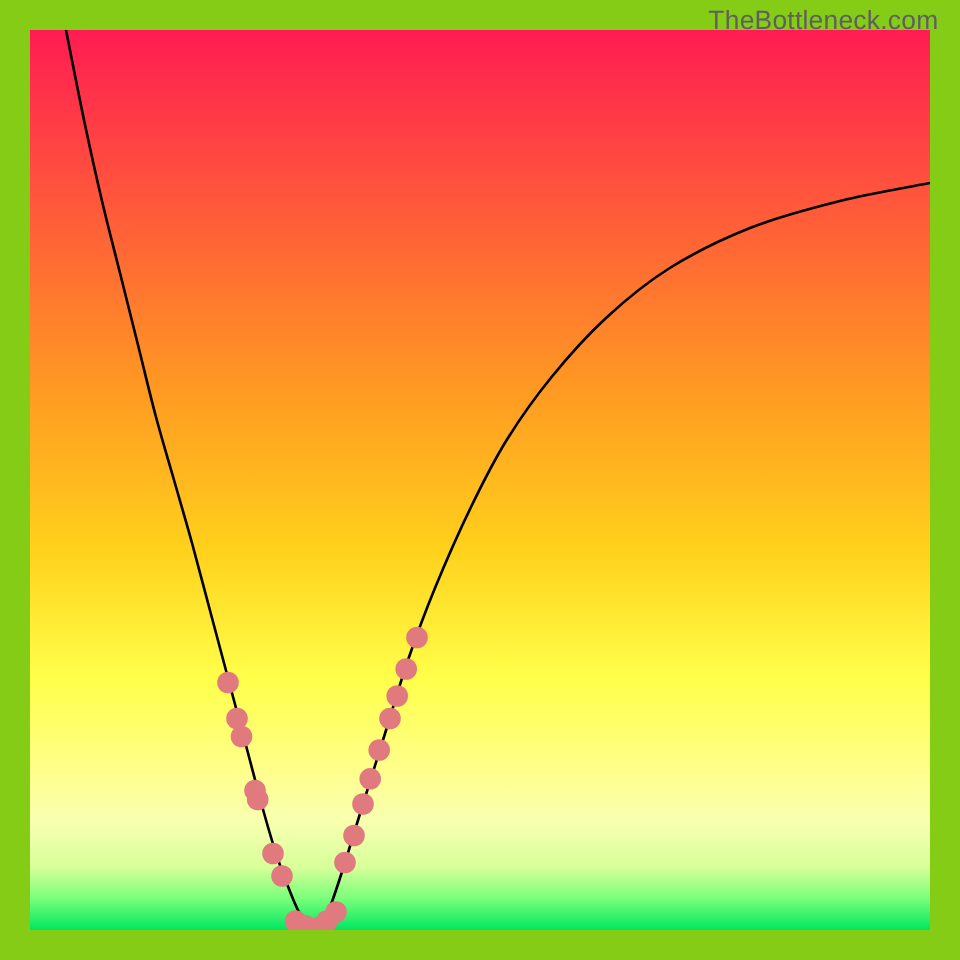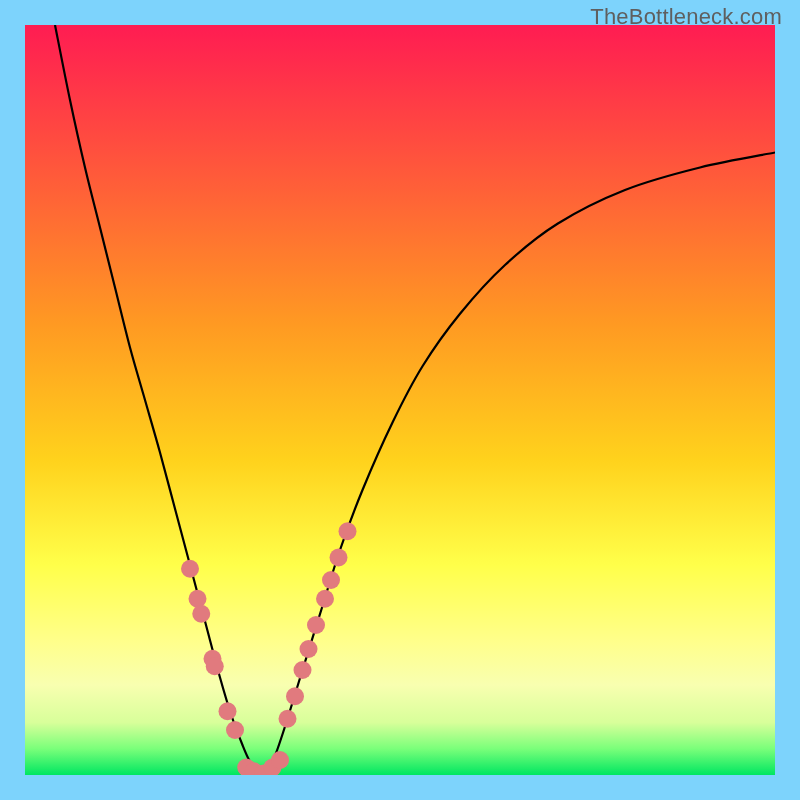--- a/index.html
+++ b/index.html
@@ -9,21 +9,21 @@
     height: 800px;
     background: #000;
     font-family: Arial, Helvetica, sans-serif;
     overflow: hidden;
   }
   .frame {
     position: absolute;
     left: 0; top: 0;
     width: 800px;
     height: 800px;
-    background: #7dd3fc;
+    background: #84cc16;
   }
   .watermark {
     position: absolute;
     top: 4px;
     right: 18px;
     color: #5f5f5f;
     font-size: 22px;
     font-weight: 400;
     letter-spacing: 0.2px;
     z-index: 50;

